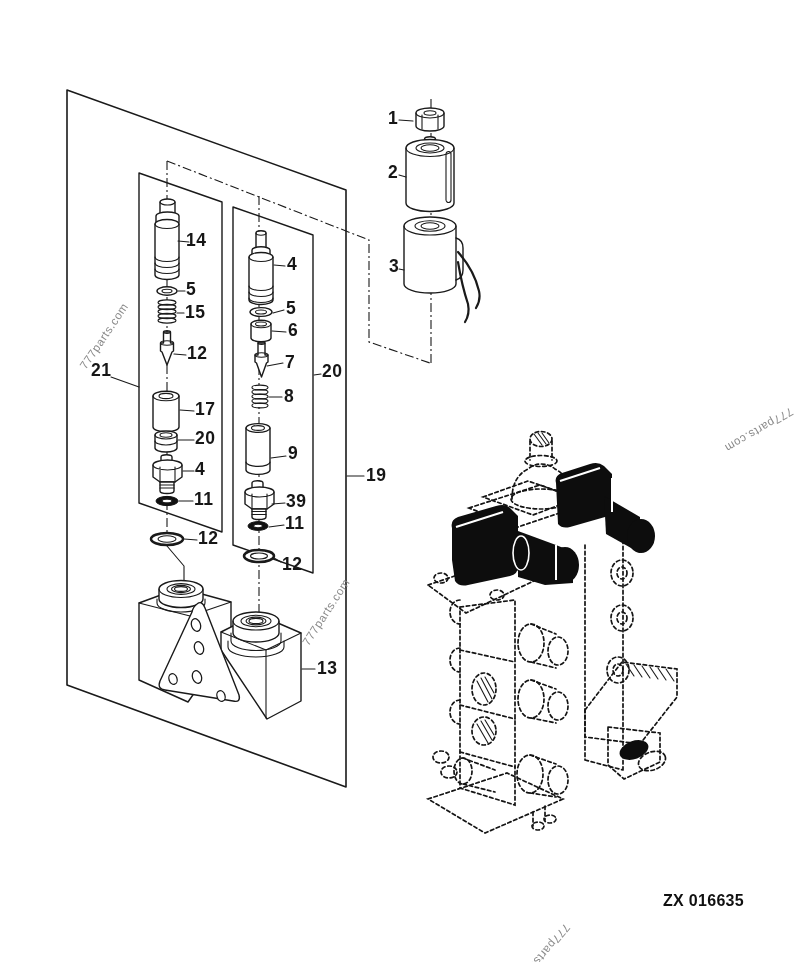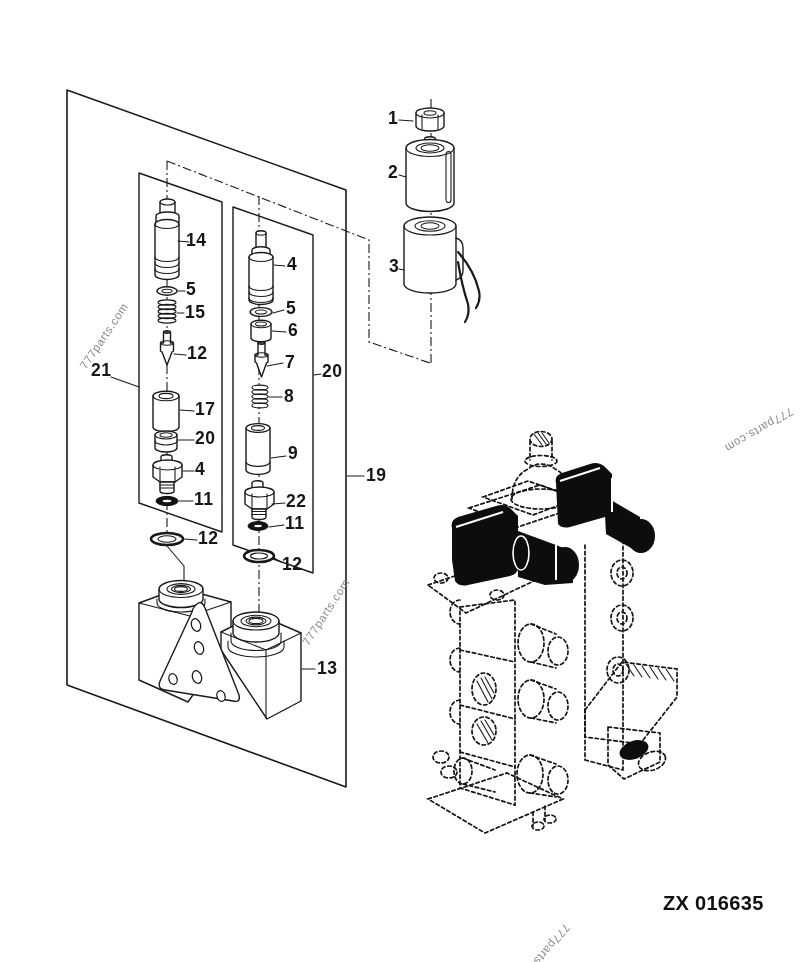--- a/index.html
+++ b/index.html
@@ -3,21 +3,21 @@
 <meta charset="utf-8">
 <style>
   html,body{margin:0;padding:0;background:#fff;}
   .stage{position:relative;width:800px;height:962px;background:#ffffff;overflow:hidden;
          font-family:"Liberation Sans",sans-serif;}
   .stage svg{position:absolute;left:0;top:0;}
   .lbl{position:absolute;font-size:17.5px;font-weight:600;color:#161616;letter-spacing:.4px;
        line-height:1;white-space:nowrap;}
   .wm{position:absolute;width:84px;text-align:center;font-size:11.5px;color:#8a8a8a;
       letter-spacing:.6px;white-space:nowrap;transform-origin:center;}
-  .code{position:absolute;left:663px;top:892px;font-size:20px;font-weight:700;color:#101010;
+  .code{position:absolute;left:663px;top:892px;font-size:16px;font-weight:700;color:#101010;
         letter-spacing:.3px;}
   
   .ln{fill:none;stroke:#1a1a1a;stroke-width:1.4;stroke-linecap:round;stroke-linejoin:round;}
   .thin{stroke-width:1.1;}
   .wf{fill:#ffffff;stroke:#1a1a1a;stroke-width:1.4;stroke-linejoin:round;}
   .wf2{fill:#ffffff;stroke:#1a1a1a;stroke-width:2.5;stroke-linejoin:round;}
   .dd{fill:none;stroke:#1a1a1a;stroke-width:1.1;stroke-dasharray:9 3 2 3;}
   .ph{fill:none;stroke:#141414;stroke-width:1.7;stroke-dasharray:3.5 2.8;stroke-linecap:round;}
   .bk{fill:#0d0d0d;stroke:none;}
   .wl{fill:none;stroke:#ffffff;stroke-width:2;}
@@ -325,21 +325,21 @@
   <span class="lbl" style="left:195px;top:461px">4</span>
   <span class="lbl" style="left:194px;top:491px">11</span>
   <span class="lbl" style="left:198px;top:530px">12</span>
   <span class="lbl" style="left:287px;top:256px">4</span>
   <span class="lbl" style="left:286px;top:300px">5</span>
   <span class="lbl" style="left:288px;top:322px">6</span>
   <span class="lbl" style="left:285px;top:354px">7</span>
   <span class="lbl" style="left:322px;top:363px">20</span>
   <span class="lbl" style="left:284px;top:388px">8</span>
   <span class="lbl" style="left:288px;top:445px">9</span>
-  <span class="lbl" style="left:286px;top:493px">22</span>
+  <span class="lbl" style="left:286px;top:493px">39</span>
   <span class="lbl" style="left:285px;top:515px">11</span>
   <span class="lbl" style="left:282px;top:556px">12</span>
   <span class="lbl" style="left:366px;top:467px">19</span>
   <span class="lbl" style="left:317px;top:660px">13</span>
 
   <span class="wm" style="left:62px;top:330px;transform:rotate(-56deg)">777parts.com</span>
   <span class="wm" style="left:284px;top:606px;transform:rotate(-57deg)">777parts.com</span>
   <span class="wm" style="left:717px;top:424px;transform:rotate(150deg)">777parts.com</span>
   <span class="wm" style="left:501px;top:949px;transform:rotate(130deg)">777parts.com</span>
 

